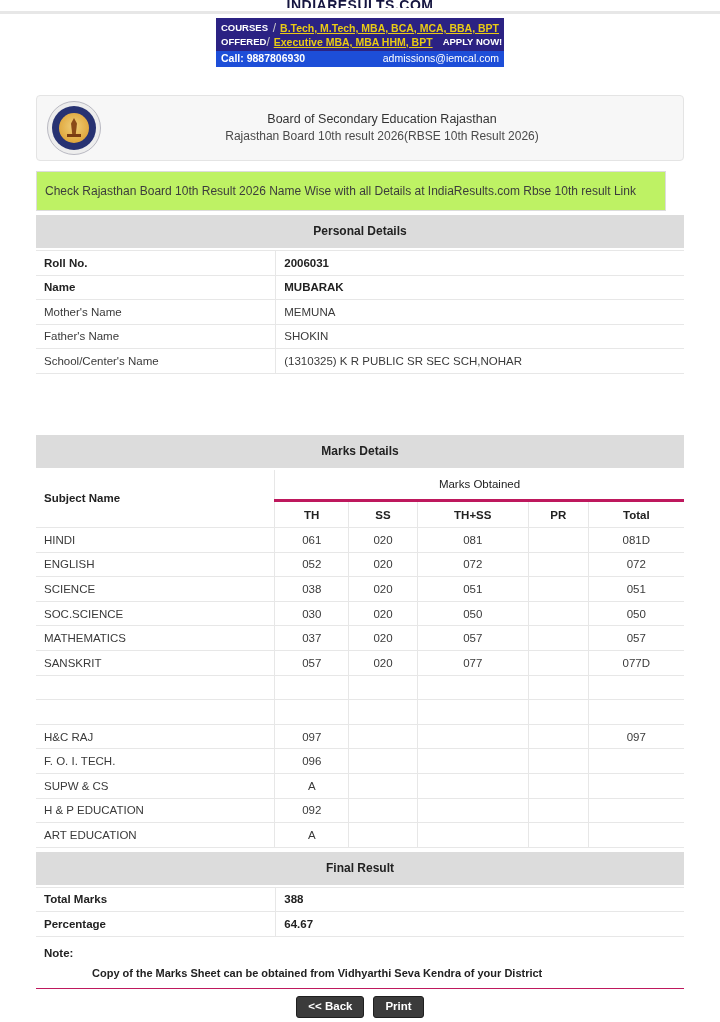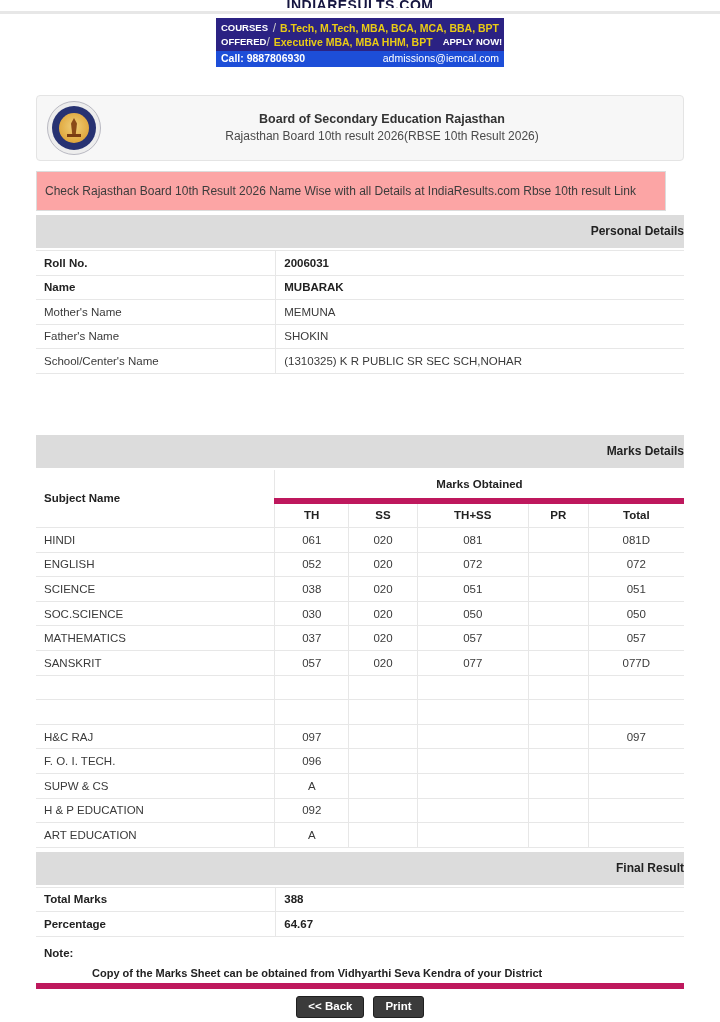--- a/index.html
+++ b/index.html
@@ -17,21 +17,21 @@
     font-size: 14px; font-weight: 700; letter-spacing: .5px; color: #14143f;
   }
   .gray-band { height: 3px; background: #e7e7e7; margin-top: 3px; }
 
   
   .ad-banner { width: 288px; margin: 4px auto 0 auto; cursor: pointer; }
   .ad-blue { background: #2b2283; padding: 3px 5px 2px 5px; }
   .ad-row { display: flex; align-items: center; line-height: 14px; white-space: nowrap; }
   .ad-label { width: 52px; color: #ffffff; font-weight: 700; font-size: 9.5px; }
   .ad-slash { color: #cccccc; font-size: 12px; margin: 0 4px 0 0; }
-  .ad-courses { color: #e9cb15; font-weight: 700; font-size: 10.5px; }
+  .ad-courses { color: #e9cb15; font-weight: 700; font-size: 10.5px; text-decoration: underline; }
   .ad-apply { color: #ffffff; font-weight: 700; font-size: 9.5px; margin-left: 10px; }
   .ad-red {
     background: #1d4ed8; color: #ffffff; font-weight: 700; font-size: 10.5px;
     display: flex; justify-content: space-between; padding: 1px 5px 2px 5px; line-height: 13px;
   }
   .ad-email { font-weight: 400; }
 
   
   .content { width: 648px; margin-left: 36px; }
 
@@ -53,33 +53,33 @@
   .logo-inner {
     position: absolute; left: 12px; top: 12px; width: 30px; height: 30px;
     border-radius: 50%; background: radial-gradient(circle at 50% 45%, #f0cf7a 0%, #e0a83e 70%, #c98d2e 100%);
   }
   .logo-monument {
     position: absolute; left: 24px; top: 17px; width: 6px; height: 16px;
     background: #8a4a18; clip-path: polygon(50% 0, 100% 35%, 80% 100%, 20% 100%, 0 35%);
   }
   .logo-base { position: absolute; left: 20px; top: 33px; width: 14px; height: 3px; background: #7a3c12; }
   .header-text { flex: 1 1 auto; text-align: center; padding-right: 20px; }
-  .header-title { font-size: 12.5px; font-weight: 700; color: #333333; line-height: 17px; }
+  .header-title { font-size: 12.5px; font-weight: 400; color: #333333; line-height: 17px; }
   .header-subtitle { font-size: 12px; color: #4a4a4a; line-height: 17px; }
 
   
   .check-box {
     margin-top: 10px; width: 630px; border: 1px solid #dcdcdc;
-    padding: 12px 8px; font-size: 12px; color: #3c3c3c; background: #fca5a5;
+    padding: 12px 8px; font-size: 12px; color: #3c3c3c; background: #bef264;
   }
 
   
   .section-bar {
     margin-top: 4px; height: 33px; background: #dcdcdc;
-    text-align: right; line-height: 33px; font-weight: 700; font-size: 12px; color: #222222;
+    text-align: center; line-height: 33px; font-weight: 700; font-size: 12px; color: #222222;
   }
 
   
   table { border-collapse: collapse; width: 100%; table-layout: fixed; }
   .kv-table { margin-top: 2px; }
   .kv-table td {
     height: 24.5px; border-bottom: 1px solid #e7e7e7;
     padding-left: 8px; font-size: 11.5px; color: #3a3a3a; vertical-align: middle;
   }
   .kv-table tr:first-child td { border-top: 1px solid #e7e7e7; }
@@ -95,35 +95,35 @@
   .marks-table col.c-ss { width: 10.5%; }
   .marks-table col.c-thss { width: 17.2%; }
   .marks-table col.c-pr { width: 9.2%; }
   .marks-table col.c-total { width: 14.8%; }
   .marks-table th, .marks-table td { vertical-align: middle; font-size: 11.5px; }
   .marks-table .subject-head {
     text-align: left; padding-left: 8px; font-weight: 700; color: #222222;
     border-right: 1px solid #e7e7e7; border-bottom: 1px solid #e7e7e7;
   }
   .marks-table .obtained-head {
-    height: 31px; text-align: center; font-weight: 700; color: #222222;
-    border-bottom: 6px solid #be185d;
+    height: 31px; text-align: center; font-weight: 400; color: #222222;
+    border-bottom: 3px solid #be185d;
   }
   .marks-table .sub-head {
     height: 27px; text-align: center; font-weight: 700; color: #222222;
     border-bottom: 1px solid #e7e7e7; border-right: 1px solid #e7e7e7;
   }
   .marks-table .sub-head:last-child { border-right: none; }
   .marks-table td { height: 24.6px; border-bottom: 1px solid #e7e7e7; color: #3a3a3a; }
   .marks-table td.cell-subject { text-align: left; padding-left: 8px; border-right: 1px solid #e7e7e7; }
   .marks-table td.cell-num { text-align: center; border-right: 1px solid #e7e7e7; }
   .marks-table td.cell-num:last-child { border-right: none; }
 
   
-  .note-area { padding: 7px 8px 0 8px; border-bottom: 6px solid #be185d; height: 52px; }
+  .note-area { padding: 7px 8px 0 8px; border-bottom: 1px solid #be185d; height: 52px; }
   .note-label { font-weight: 700; font-size: 11.5px; color: #222222; line-height: 18px; }
   .note-text { font-weight: 700; font-size: 11px; color: #222222; margin-left: 48px; line-height: 22px; }
   .footer-buttons { margin-top: 7px; display: flex; justify-content: center; gap: 9px; }
   .btn {
     background: #3b3b3b; color: #ffffff; border: 1px solid #1f1f1f; border-radius: 3px;
     font-family: "Liberation Sans", sans-serif; font-size: 11.5px; font-weight: 700;
     padding: 3px 11px 4px 11px; cursor: pointer; line-height: 13px;
   }
 </style>
 </head>

